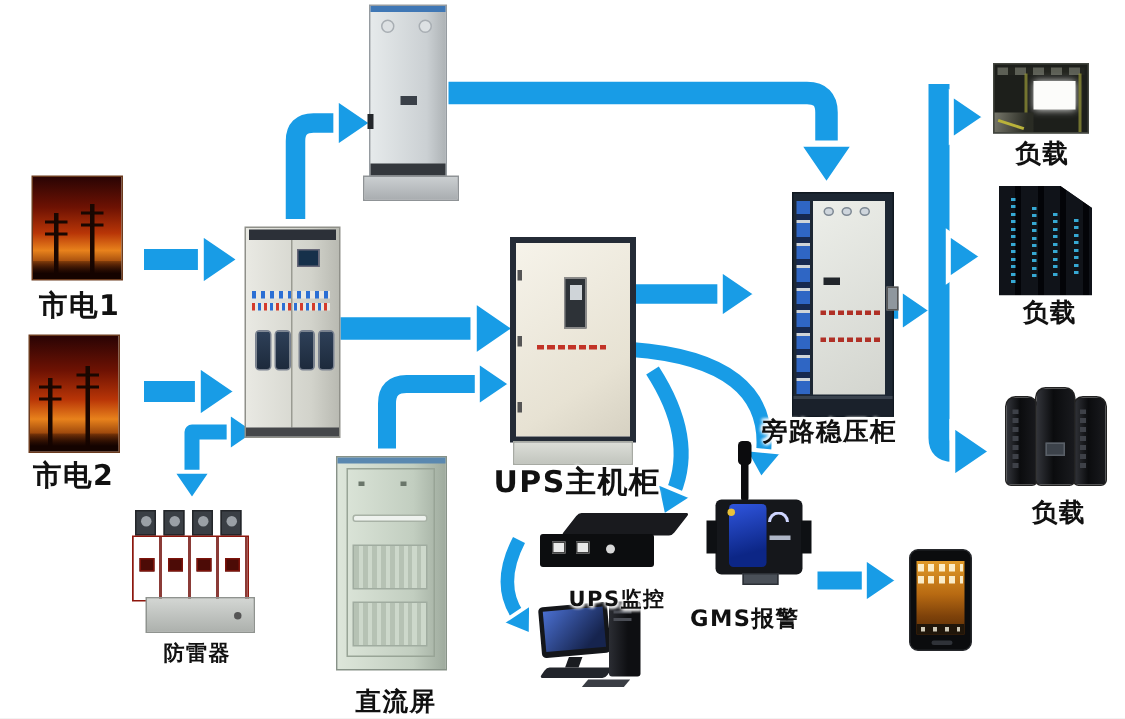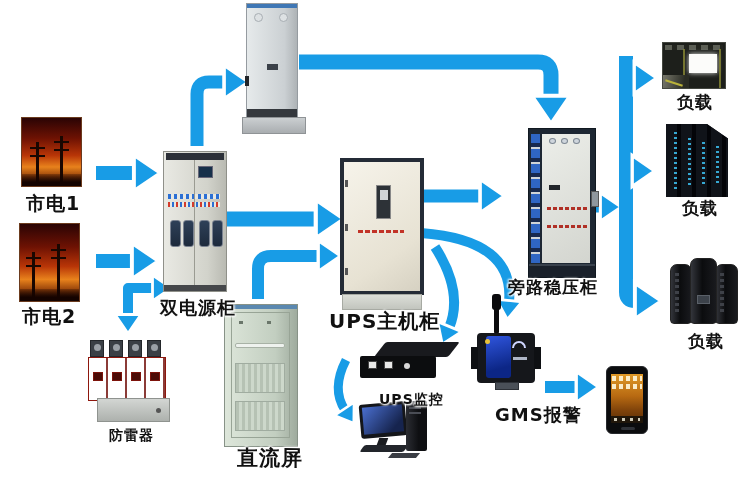--- a/index.html
+++ b/index.html
@@ -326,24 +326,23 @@
     <div class="l3-t" style="left:45px;width:23px;height:60px">
         <div class="l3-band"></div>
       </div>
     <div class="l3-t" style="left:20px;width:27px;height:66px;z-index:2">
         <div class="l3-scr"></div>
       </div>
   </div>
 
   <div class="lbl" style="left:26px;top:191px;font-size:19px">市电1</div>
   <div class="lbl" style="left:22px;top:304px;font-size:19px">市电2</div>
-  <div class="lbl" style="left:160px;top:296px;font-size:18px">双电源柜</div>
   <div class="lbl" style="left:329px;top:308px;font-size:20px">UPS主机柜</div>
   <div class="lbl" style="left:508px;top:276px;font-size:17px">旁路稳压柜</div>
-  <div class="lbl" style="left:237px;top:444px;font-size:21px">直流屏</div>
+  <div class="lbl" style="left:237px;top:456px;font-size:17px">直流屏</div>
   <div class="lbl" style="left:109px;top:427px;font-size:14px">防雷器</div>
   <div class="lbl" style="left:379px;top:391px;font-size:14px">UPS监控</div>
-  <div class="lbl" style="left:495px;top:403px;font-size:18px">GMS报警</div>
+  <div class="lbl" style="left:460px;top:403px;font-size:15px">GMS报警</div>
   <div class="lbl" style="left:677px;top:91px;font-size:17px">负载</div>
   <div class="lbl" style="left:682px;top:197px;font-size:17px">负载</div>
   <div class="lbl" style="left:688px;top:330px;font-size:17px">负载</div>
 
 </div>
 
 </body></html>

